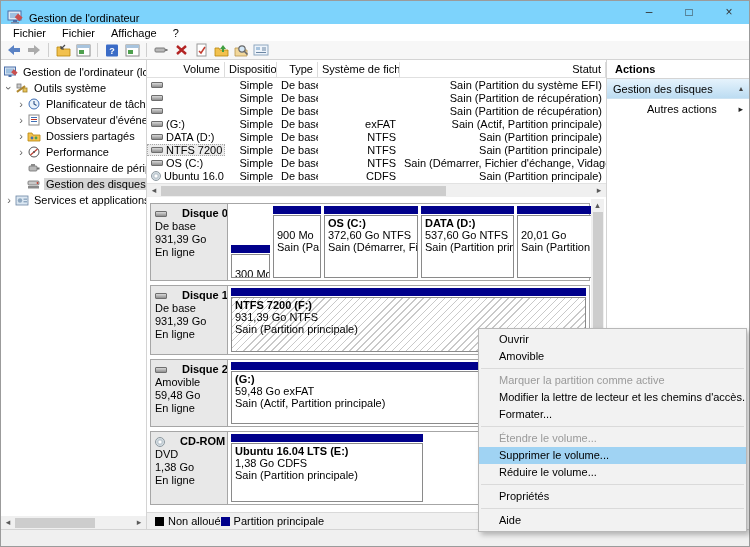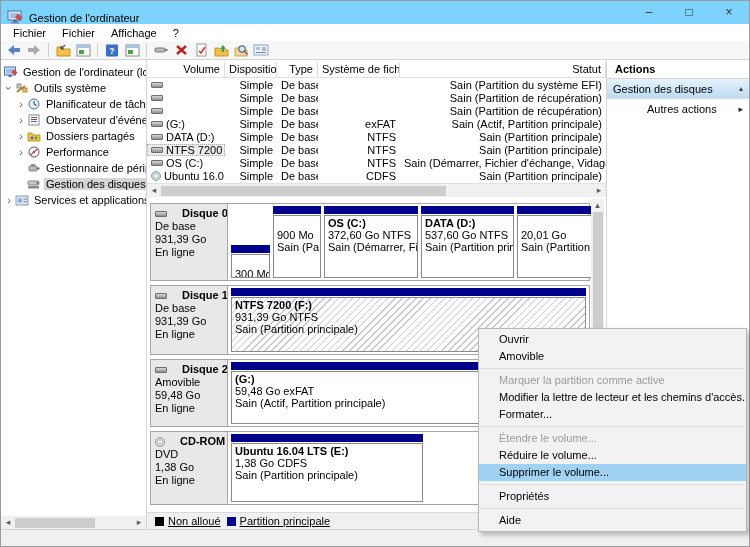--- a/index.html
+++ b/index.html
@@ -79,21 +79,21 @@
   .part-box.hatched { background:repeating-linear-gradient(135deg,#c9c9c9 0px,#c9c9c9 1px,#ffffff 1px,#ffffff 5px); }
   .part-title { font-weight:bold; height:12px; }
   .grow { flex:1 1 auto; }
 
   
   .vscroll { position:absolute; top:2px; right:2px; bottom:2px; width:13px; background:#f0f0f0; }
   .vscroll .sb-arrow { display:block; height:13px; line-height:12px; width:13px; }
 
   
   .legendbar { height:17px; background:#f0f0f0; border-top:1px solid #d9d9d9; display:flex; align-items:center;
-               gap:6px; padding:0 8px;text-decoration:underline; }
+               padding:0 8px; }
   .legend-item { display:flex; align-items:center; gap:4px; }
   .legend-swatch { width:9px; height:9px; display:inline-block; }
 
   
   .actions { flex:1; background:#fff; }
   .actions-header { height:19px; line-height:19px; font-weight:bold; padding:0 8px; border-bottom:1px solid #d4d4d4; }
   .actions-group { height:20px; display:flex; align-items:center; padding:0 6px;
                    background:linear-gradient(#e6f3fc,#bcdcf2); border-bottom:1px solid #cde3f2; }
   .actions-group .chev { margin-left:auto; font-size:8px; color:#444; }
   .actions-sub { height:20px; display:flex; align-items:center; padding:0 6px 0 40px; }
@@ -567,21 +567,21 @@
 
   <div class="ctxmenu">
     <div class="cm-item">Ouvrir</div>
     <div class="cm-item">Amovible</div>
     <div class="cm-sep"></div>
     <div class="cm-item disabled">Marquer la partition comme active</div>
     <div class="cm-item">Modifier la lettre de lecteur et les chemins d'accès...</div>
     <div class="cm-item">Formater...</div>
     <div class="cm-sep"></div>
     <div class="cm-item disabled">Étendre le volume...</div>
+    <div class="cm-item hl">Supprimer le volume...</div>
     <div class="cm-item">Réduire le volume...</div>
-    <div class="cm-item hl">Supprimer le volume...</div>
     <div class="cm-sep"></div>
     <div class="cm-item">Propriétés</div>
     <div class="cm-sep"></div>
     <div class="cm-item">Aide</div>
   </div>
 
 </div>
 
 </body></html>

